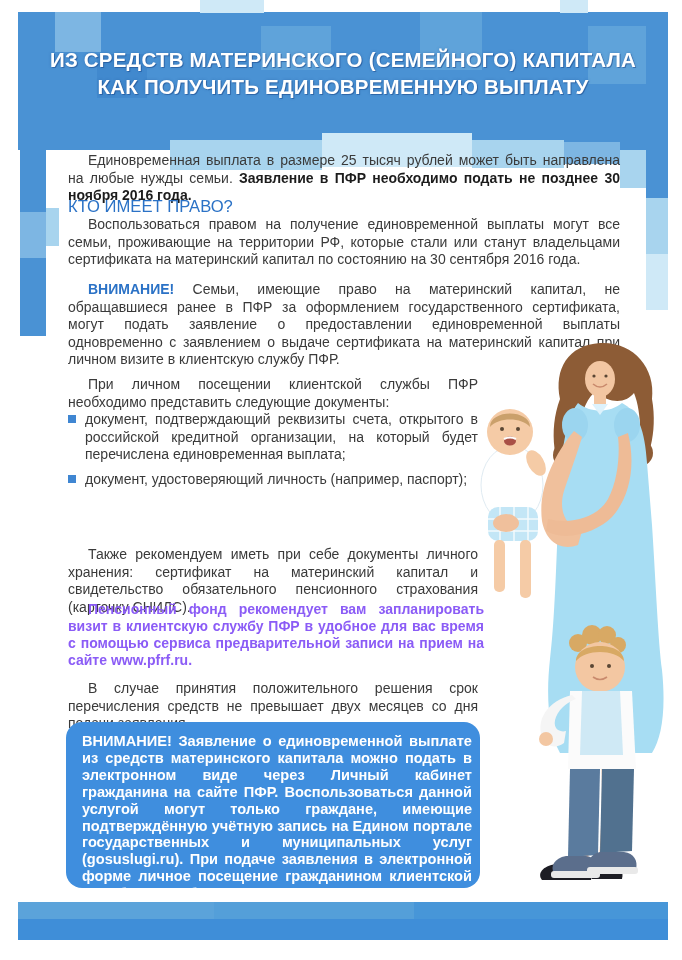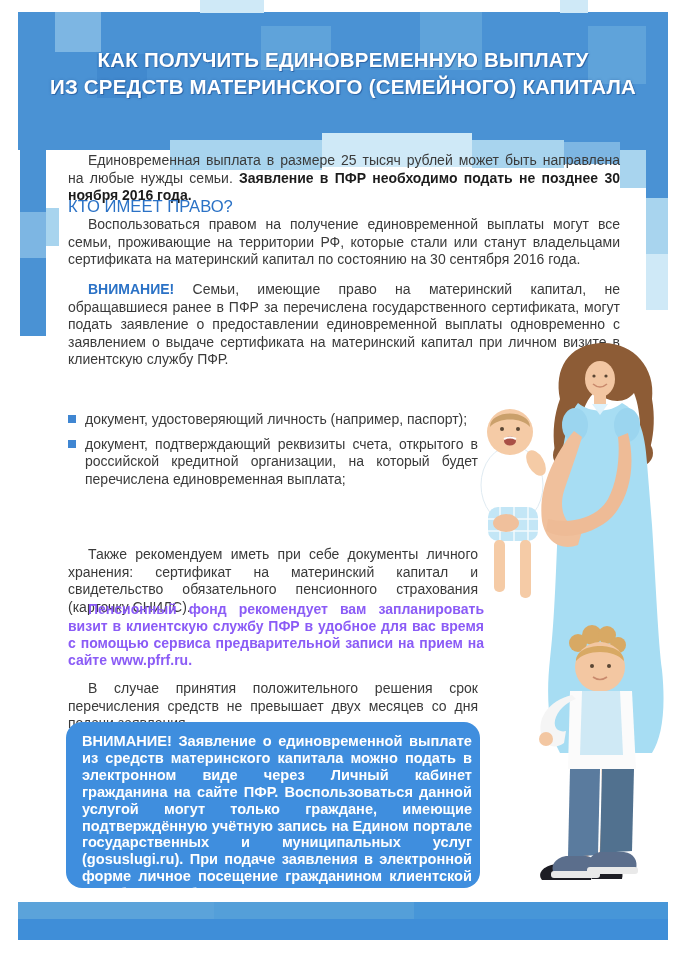--- a/index.html
+++ b/index.html
@@ -70,22 +70,22 @@
   <div class="tile t-l1" style="left:20px;top:212px;width:26px;height:46px"></div>
   <div class="tile t-l2" style="left:46px;top:208px;width:13px;height:38px"></div>
   <div class="tile t-base" style="left:20px;top:258px;width:26px;height:78px"></div>
 
   <div class="tile t-l2" style="left:620px;top:150px;width:26px;height:38px"></div>
   <div class="tile t-base" style="left:646px;top:150px;width:22px;height:48px"></div>
   <div class="tile t-l2" style="left:646px;top:198px;width:22px;height:56px"></div>
   <div class="tile t-l3" style="left:646px;top:254px;width:22px;height:56px"></div>
 
   <div class="abs title">
+    <span style="display:block">ИЗ СРЕДСТВ МАТЕРИНСКОГО (СЕМЕЙНОГО) КАПИТАЛА</span>
     <span style="display:block">КАК ПОЛУЧИТЬ ЕДИНОВРЕМЕННУЮ ВЫПЛАТУ</span>
-    <span style="display:block">ИЗ СРЕДСТВ МАТЕРИНСКОГО (СЕМЕЙНОГО) КАПИТАЛА</span>
   </div>
 
   <svg class="abs photo" viewBox="0 0 232 570" role="img" aria-label="Мама в голубом платье с младенцем на руках и мальчик рядом">
 
     <path d="M150,8 C118,10 104,34 110,64 C98,96 104,132 120,156 C128,146 130,120 128,96 C132,74 138,62 146,56 C160,70 176,68 184,58 C192,78 192,112 186,140 C198,130 208,98 202,64 C206,32 182,6 150,8 Z" fill="#8d5c36"></path>
     <circle cx="116" cy="120" r="13" fill="#8d5c36"></circle>
       <circle cx="124" cy="146" r="11" fill="#8d5c36"></circle>
     <circle cx="190" cy="118" r="13" fill="#8d5c36"></circle>
       <circle cx="186" cy="146" r="11" fill="#8d5c36"></circle>
 
@@ -141,26 +141,27 @@
     <rect x="101" y="536" width="49" height="7" rx="3" fill="#e9e9e9"></rect>
     <path d="M150,517 C140,519 136,528 140,534 L186,534 C188,526 184,518 174,517 Z" fill="#5b6e8c"></path>
     <rect x="137" y="532" width="51" height="7" rx="3" fill="#e9e9e9"></rect>
   </svg>
 
   <p class="abs w-full ind" style="top:152px"><span>Единовременная выплата в размере 25 тысяч рублей может быть направлена на любые нужды семьи. </span><strong class="dark">Заявление в ПФР необходимо подать не позднее 30 ноября 2016 года.</strong></p>
 
   <h2 class="abs w-full" style="top:197px">КТО ИМЕЕТ ПРАВО?</h2>
   <p class="abs w-full ind" style="top:216px">Воспользоваться правом на получение единовременной выплаты могут все семьи, проживающие на территории РФ, которые стали или станут владельцами сертификата на материнский капитал по состоянию на 30 сентября 2016 года.</p>
 
-  <p class="abs w-full ind" style="top:281px"><strong class="blue">ВНИМАНИЕ!</strong><span> Семьи, имеющие право на материнский капитал, не обращавшиеся ранее в ПФР за перечислена государственного сертификата, могут подать заявление о предоставлении единовременной выплаты одновременно с заявлением о выдаче сертификата на материнский капитал при личном визите в клиентскую службу ПФР.</span></p>
+  <p class="abs w-full ind" style="top:281px"><strong class="blue">ВНИМАНИЕ!</strong><span> Семьи, имеющие право на материнский капитал, не обращавшиеся ранее в ПФР за оформлением государственного сертификата, могут подать заявление о предоставлении единовременной выплаты одновременно с заявлением о выдаче сертификата на материнский капитал при личном визите в клиентскую службу ПФР.</span></p>
 
+  <p class="abs w-narrow ind" style="top:376px">При личном посещении клиентской службы ПФР необходимо представить следующие документы:</p>
 
   <ul class="abs w-narrow docs" style="top:411px">
+    <li><span class="sq"></span><span>документ, подтверждающий реквизиты счета, открытого в российской кредитной организации, на который будет перечислена единовременная выплата;</span></li>
     <li><span class="sq"></span><span>документ, удостоверяющий личность (например, паспорт);</span></li>
-    <li><span class="sq"></span><span>документ, подтверждающий реквизиты счета, открытого в российской кредитной организации, на который будет перечислена единовременная выплата;</span></li>
   </ul>
 
   <p class="abs w-narrow ind" style="top:546px">Также рекомендуем иметь при себе документы личного хранения: сертификат на материнский капитал и свидетельство обязательного пенсионного страхования (карточку СНИЛС).</p>
   <p class="abs w-narrow ind bold-p" style="top:601px;width:416px">Пенсионный фонд рекомендует вам запланировать визит в клиентскую службу ПФР в удобное для вас время с помощью сервиса предварительной записи на прием на сайте www.pfrf.ru.</p>
 
   <p class="abs w-narrow ind" style="top:680px">В случае принятия положительного решения срок перечисления средств не превышает двух месяцев со дня подачи заявления.</p>
 
   <div class="abs attn-box">
     <p><strong>ВНИМАНИЕ!</strong><span> Заявление о единовременной выплате из средств материнского капитала можно подать в электронном виде через Личный кабинет гражданина на сайте ПФР. Воспользоваться данной услугой могут только граждане, имеющие подтверждённую учётную запись на Едином портале государственных и муниципальных услуг (gosuslugi.ru). При подаче заявления в электронной форме личное посещение гражданином клиентской службы не требуется.</span></p>
   </div>

